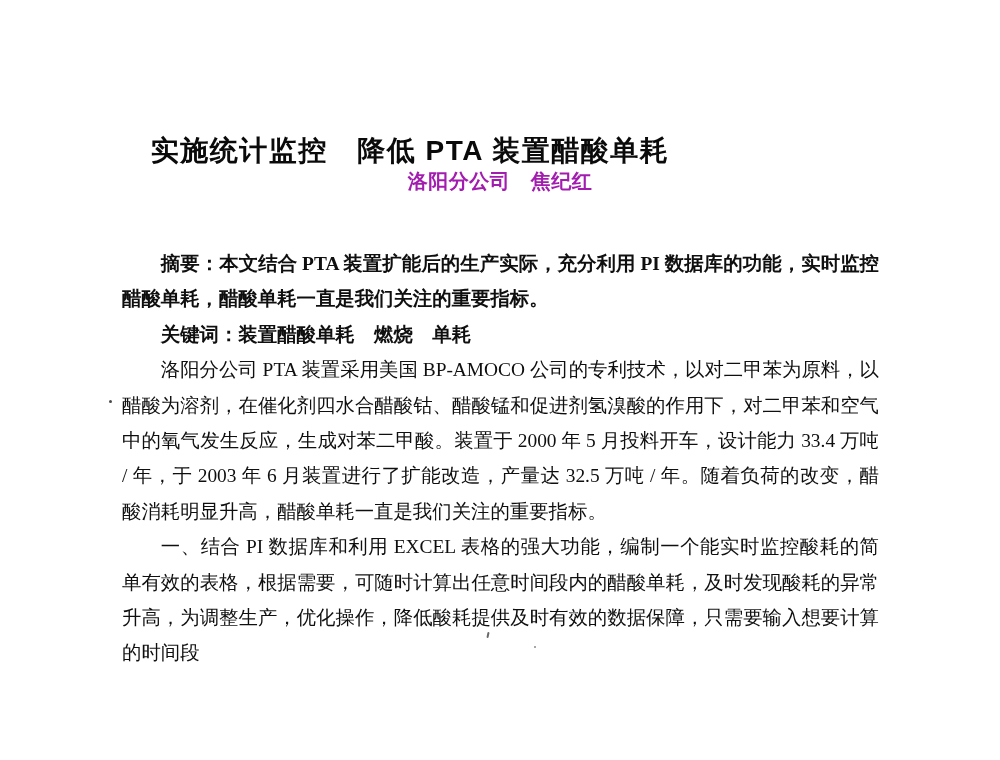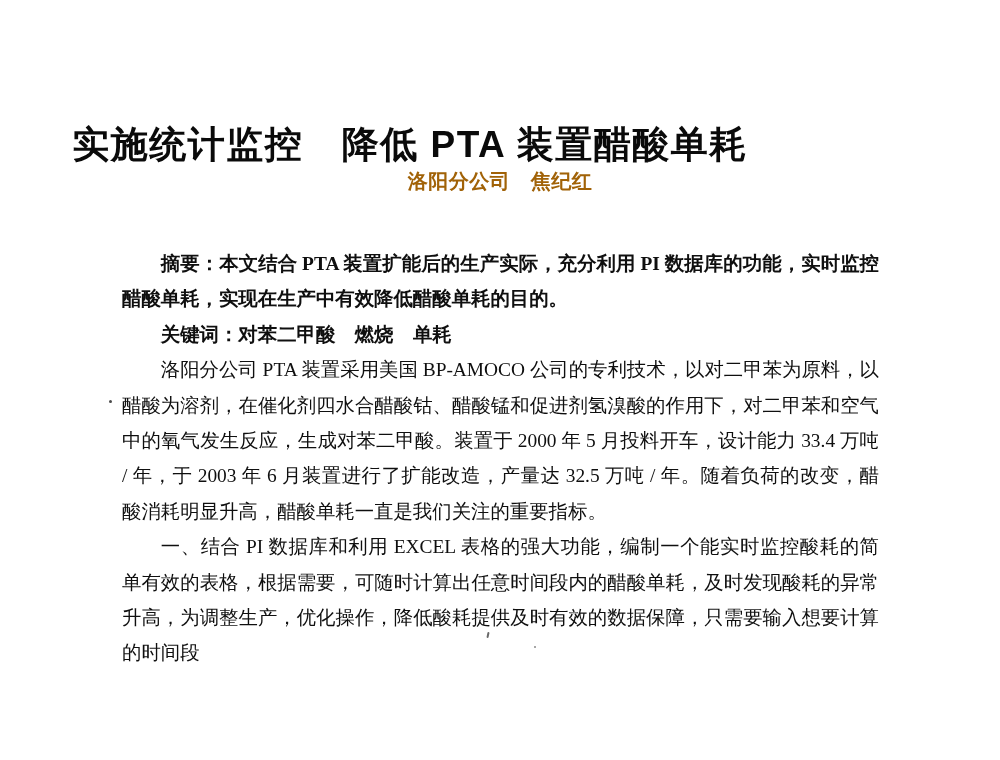--- a/index.html
+++ b/index.html
@@ -16,42 +16,42 @@
   }
   .page {
     position: relative;
     width: 1000px;
     height: 760px;
     background: #ffffff;
     overflow: hidden;
   }
   .doc-title {
     position: absolute;
-    top: 120px;
+    top: 132px;
     left: 0;
     width: 820px;
     margin: 0;
     text-align: center;
     font-family: "Liberation Sans", "DejaVu Sans", sans-serif;
     font-weight: 700;
-    font-size: 37px;
+    font-size: 28px;
     letter-spacing: 1.5px;
     color: #0a0a0a;
     white-space: nowrap;
   }
   .byline {
     position: absolute;
     top: 168px;
     left: 0;
     width: 1000px;
     text-align: center;
     font-size: 20px;
     font-weight: 600;
     letter-spacing: 0.5px;
-    color: #a16207;
+    color: #a21caf;
     white-space: nowrap;
   }
   .body-text {
     position: absolute;
     left: 122px;
     top: 246px;
     width: 757px;
     font-size: 19.4px;
     line-height: 35.4px;
     text-align: justify;
@@ -98,23 +98,23 @@
 <body>
 
 <div class="page">
 
   <h1 class="doc-title">实施统计监控　降低 PTA 装置醋酸单耗</h1>
 
   <div class="byline">洛阳分公司　焦纪红</div>
 
   <div class="body-text">
 
-    <p class="para strong"><span>摘要：</span><span>本文结合 PTA 装置扩能后的生产实际，充分利用 PI 数据库的功能，实时监控醋酸单耗，实现在生产中有效降低醋酸单耗的目的。</span></p>
+    <p class="para strong"><span>摘要：</span><span>本文结合 PTA 装置扩能后的生产实际，充分利用 PI 数据库的功能，实时监控醋酸单耗，醋酸单耗一直是我们关注的重要指标。</span></p>
 
-    <p class="para strong"><span>关键词：</span><span>对苯二甲酸　燃烧　单耗</span></p>
+    <p class="para strong"><span>关键词：</span><span>装置醋酸单耗　燃烧　单耗</span></p>
 
     <p class="para">洛阳分公司 PTA 装置采用美国 BP-AMOCO 公司的专利技术，以对二甲苯为原料，以醋酸为溶剂，在催化剂四水合醋酸钴、醋酸锰和促进剂氢溴酸的作用下，对二甲苯和空气中的氧气发生反应，生成对苯二甲酸。装置于 2000 年 5 月投料开车，设计能力 33.4 万吨 / 年，于 2003 年 6 月装置进行了扩能改造，产量达 32.5 万吨 / 年。随着负荷的改变，醋酸消耗明显升高，醋酸单耗一直是我们关注的重要指标。</p>
 
 
     <p class="para">一、结合 PI 数据库和利用 EXCEL 表格的强大功能，编制一个能实时监控酸耗的简单有效的表格，根据需要，可随时计算出任意时间段内的醋酸单耗，及时发现酸耗的异常升高，为调整生产，优化操作，降低酸耗提供及时有效的数据保障，只需要输入想要计算的时间段</p>
 
   </div>
 
   <i class="speck speck-1"></i>
   <i class="speck speck-2"></i>

